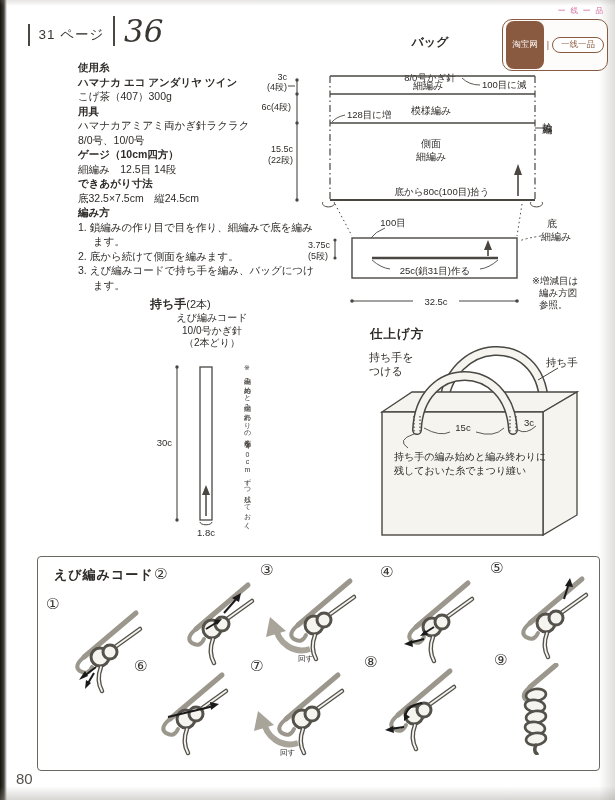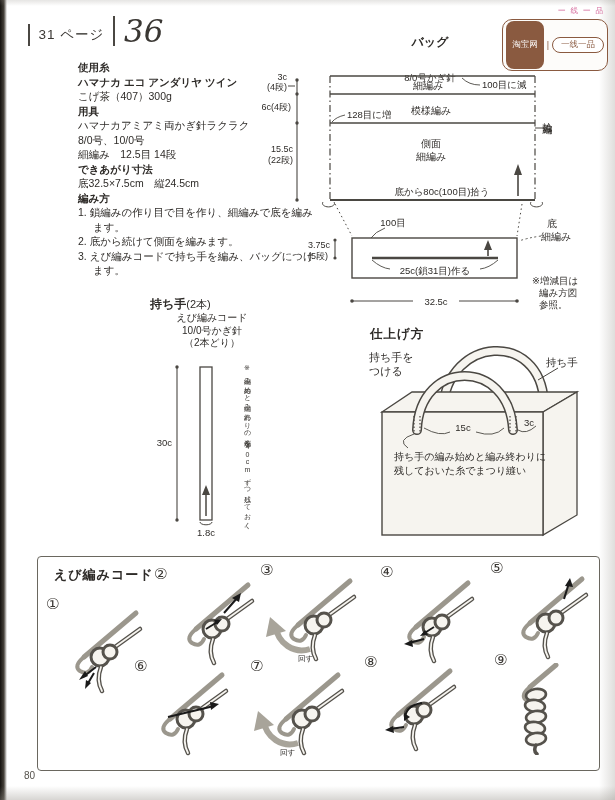--- a/index.html
+++ b/index.html
@@ -46,21 +46,21 @@
               font-size:7px;line-height:9px;letter-spacing:0.5px;color:#3a3733;}
   .fintitle{left:370px;top:326px;font-weight:bold;font-size:12.5px;letter-spacing:1px;text-align:center;}
   .finattach{left:369px;top:350px;font-size:11px;line-height:14px;}
   .finhandle{left:546px;top:356px;font-size:10.5px;}
   
   .cordbox{left:37px;top:556px;width:561px;height:213px;border:1.3px solid #6a675f;border-radius:4px;}
   .cordtitle{left:16px;top:9px;font-weight:bold;font-size:13px;letter-spacing:1px;}
   .step{position:absolute;width:104px;height:110px;}
   .stepnum{position:absolute;font-size:15px;color:#3a3733;}
   .stepart{position:absolute;}
-  .footer{left:24px;top:770px;font-size:10px;color:#55524c;}
+  .footer{left:16px;top:770px;font-size:15px;color:#55524c;}
   svg text{font-family:"Liberation Sans","DejaVu Sans",sans-serif;fill:#2e2b28;}
 </style>
 </head>
 <body>
 
 <div class="page">
 
   <div class="abs edge-left"></div>
   <div class="abs edge-right"></div>
   <div class="abs edge-bottom"></div>
@@ -82,20 +82,21 @@
     </div>
   </div>
 
   <div class="abs materials">
     <div class="mh">使用糸</div>
     <div class="mh">ハマナカ エコ アンダリヤ ツイン</div>
     <div>こげ茶（407）300g</div>
     <div class="mh">用具</div>
     <div>ハマナカアミアミ両かぎ針ラクラク</div>
     <div>8/0号、10/0号</div>
+    <div class="mh">ゲージ（10cm四方）</div>
     <div>細編み　12.5目 14段</div>
     <div class="mh">できあがり寸法</div>
     <div>底32.5×7.5cm　縦24.5cm</div>
     <div class="mh">編み方</div>
     <div class="howto-item">1. 鎖編みの作り目で目を作り、細編みで底を編みます。</div>
     <div class="howto-item">2. 底から続けて側面を編みます。</div>
     <div class="howto-item">3. えび編みコードで持ち手を編み、バッグにつけます。</div>
   </div>
 
   <div class="abs bagtitle">バッグ</div>

